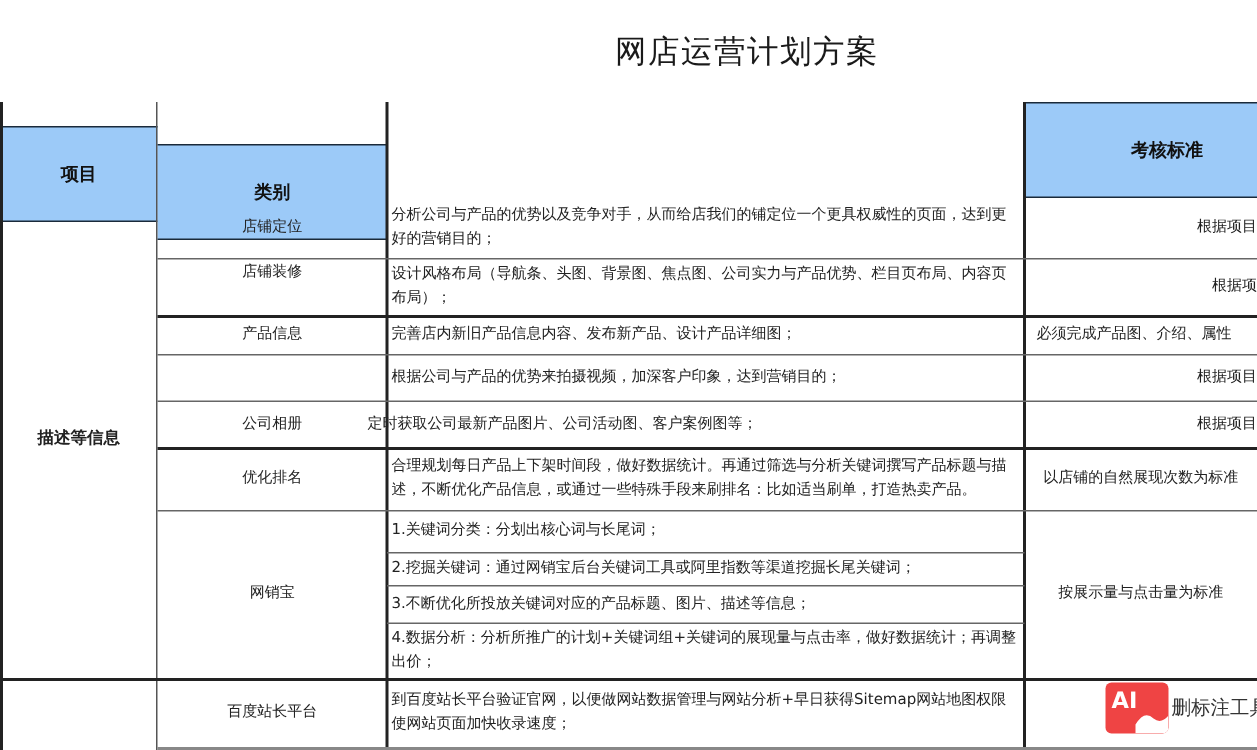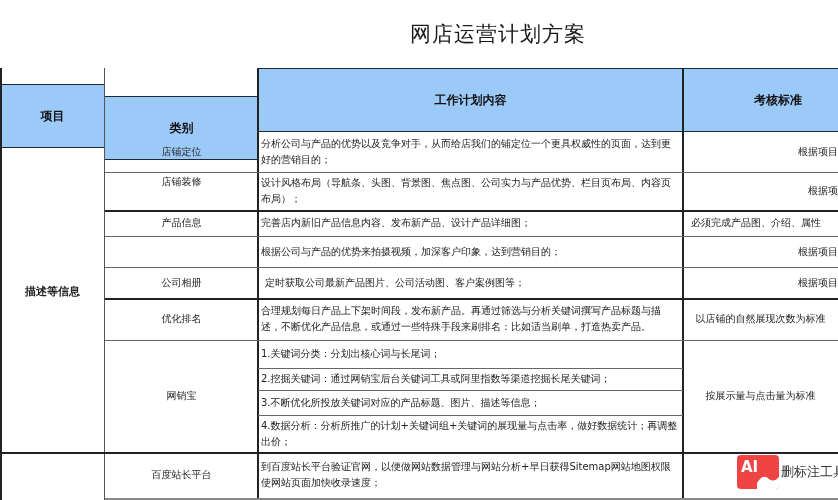--- a/index.html
+++ b/index.html
@@ -34,46 +34,45 @@
 </style>
 </head>
 <body>
 
 <div class="title">网店运营计划方案</div>
 
 <div class="sheet">
 
   <div class="cell hdr" style="left:0;top:0;width:105px;height:64px;margin-top:16px;">项目</div>
   <div class="cell hdr" style="left:105px;top:0;width:153px;height:64px;margin-top:28px;">类别</div>
-  <div class="cell hdr" style="left:258px;top:0;width:425px;height:64px;">工作计划内容</div>
   <div class="cell hdr" style="left:683px;top:0;width:190px;height:64px;">考核标准</div>
 
   <div class="cell center project" style="left:0;top:64px;width:105px;height:320px;">描述等信息</div>
 
   <div class="cell center" style="left:105px;top:64px;width:153px;height:40px;">店铺定位</div>
   <div class="cell left" style="left:258px;top:64px;width:425px;height:40px;">分析公司与产品的优势以及竞争对手，从而给店我们的铺定位一个更具权威性的页面，达到更好的营销目的；</div>
   <div class="cell right-clip" style="left:683px;top:64px;width:155px;height:40px;">根据项目</div>
 
   <div class="cell center" style="left:105px;top:104px;width:153px;height:20px;">店铺装修</div>
   <div class="cell left" style="left:258px;top:104px;width:425px;height:38px;">设计风格布局（导航条、头图、背景图、焦点图、公司实力与产品优势、栏目页布局、内容页布局）；</div>
   <div class="cell right-clip" style="left:683px;top:104px;width:155px;height:38px;">根据项</div>
 
   <div class="cell center" style="left:105px;top:142px;width:153px;height:26px;">产品信息</div>
   <div class="cell left" style="left:258px;top:142px;width:425px;height:26px;">完善店内新旧产品信息内容、发布新产品、设计产品详细图；</div>
   <div class="cell left" style="left:683px;top:142px;width:155px;height:26px;padding-left:8px;">必须完成产品图、介绍、属性</div>
 
   <div class="cell left" style="left:258px;top:168px;width:425px;height:31px;">根据公司与产品的优势来拍摄视频，加深客户印象，达到营销目的；</div>
   <div class="cell right-clip" style="left:683px;top:168px;width:155px;height:31px;">根据项目</div>
 
   <div class="cell center" style="left:105px;top:199px;width:153px;height:31px;">公司相册</div>
-  <div class="cell left" style="left:262px;top:199px;width:425px;height:31px;">定时获取公司最新产品图片、公司活动图、客户案例图等；</div>
+  <div class="cell left" style="left:242px;top:199px;width:425px;height:31px;">定时获取公司最新产品图片、公司活动图、客户案例图等；</div>
   <div class="cell right-clip" style="left:683px;top:199px;width:155px;height:31px;">根据项目</div>
 
   <div class="cell center" style="left:105px;top:230px;width:153px;height:42px;">优化排名</div>
-  <div class="cell left" style="left:258px;top:230px;width:425px;height:42px;">合理规划每日产品上下架时间段，发布新产品。再通过筛选与分析关键词撰写产品标题与描述，不断优化产品信息，或通过一些特殊手段来刷排名：比如适当刷单，打造热卖产品。</div>
+  <div class="cell left" style="left:258px;top:230px;width:425px;height:42px;">合理规划每日产品上下架时间段，做好数据统计。再通过筛选与分析关键词撰写产品标题与描述，不断优化产品信息，或通过一些特殊手段来刷排名：比如适当刷单，打造热卖产品。</div>
   <div class="cell center" style="left:683px;top:230px;width:155px;height:42px;">以店铺的自然展现次数为标准</div>
 
   <div class="cell center" style="left:105px;top:272px;width:153px;height:112px;">网销宝</div>
   <div class="cell left" style="left:258px;top:272px;width:425px;height:28px;">1.关键词分类：分划出核心词与长尾词；</div>
   <div class="cell left" style="left:258px;top:300px;width:425px;height:22px;">2.挖掘关键词：通过网销宝后台关键词工具或阿里指数等渠道挖掘长尾关键词；</div>
   <div class="cell left" style="left:258px;top:322px;width:425px;height:25px;">3.不断优化所投放关键词对应的产品标题、图片、描述等信息；</div>
   <div class="cell left" style="left:258px;top:347px;width:425px;height:37px;">4.数据分析：分析所推广的计划+关键词组+关键词的展现量与点击率，做好数据统计；再调整出价；</div>
   <div class="cell center" style="left:683px;top:272px;width:155px;height:112px;">按展示量与点击量为标准</div>
 
   <div class="cell center project" style="left:0;top:384px;width:105px;height:48px;"></div>

